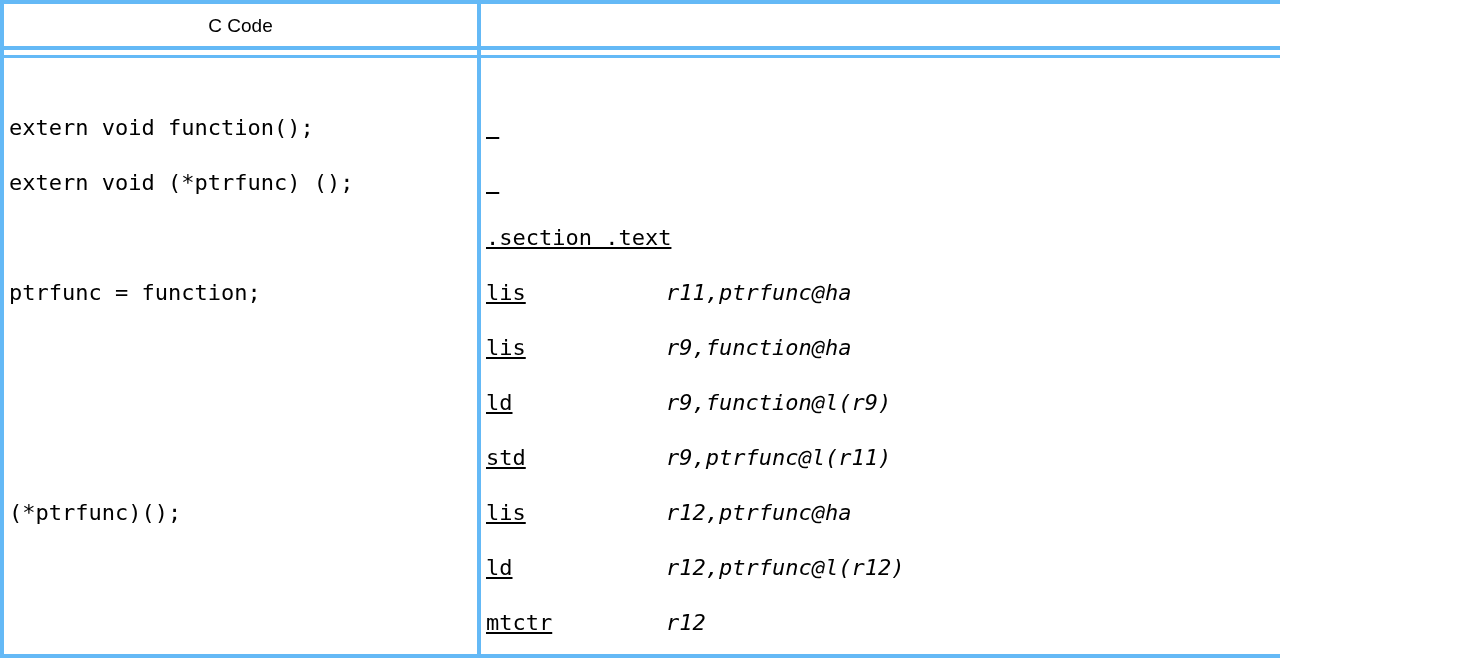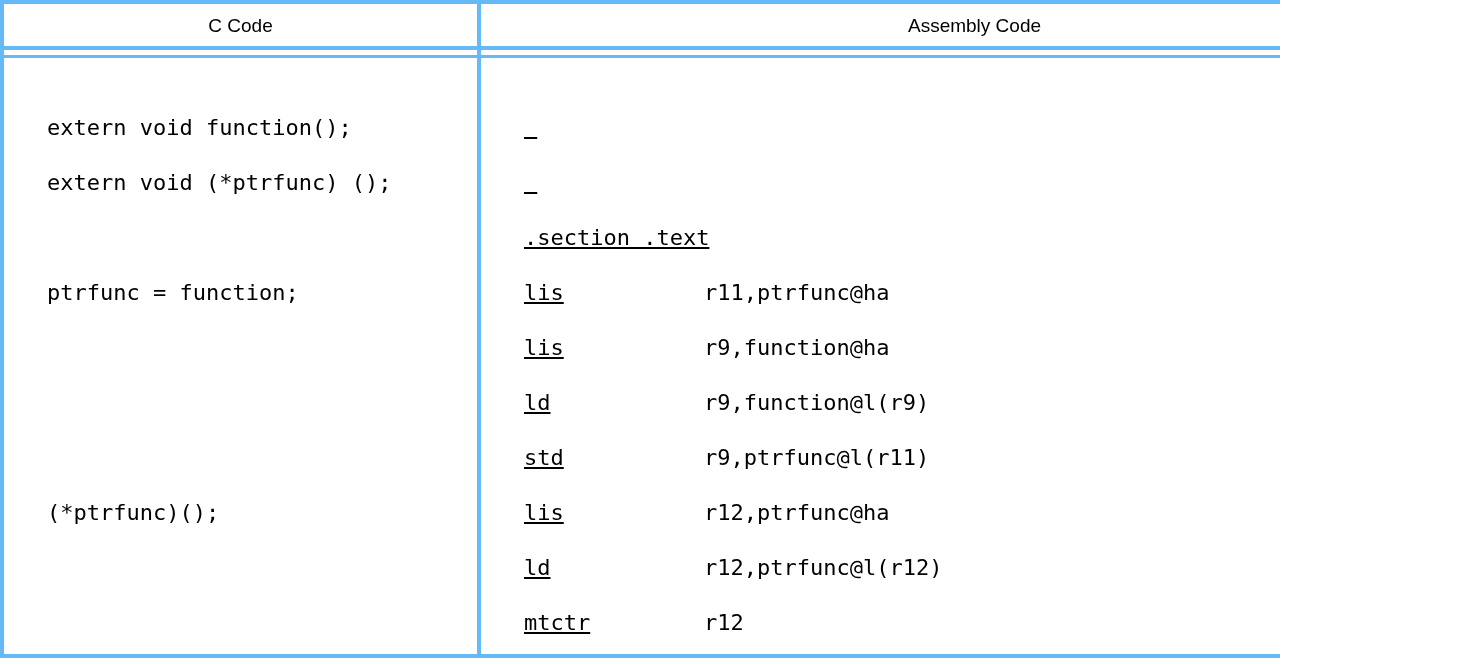--- a/index.html
+++ b/index.html
@@ -42,49 +42,45 @@
     font-size:22px;
     white-space:pre;
   }
   .cell.c{left:4px;width:473px;}
   .cell.asm{left:481px;width:987px;}
   .code-lines{margin-top:-8px;}
   .code-line{
     height:55px;line-height:55px;
     padding-left:5px;
     white-space:pre;
-    margin-left:38px;
   }
   .mnemonic{
     display:inline-block;
     min-width:180px;
     white-space:pre;
     text-decoration:underline;
   }
-  .operands{white-space:pre;}
+  .operands{white-space:pre;font-style:italic;}
 </style>
 </head>
 <body>
 
 <div class="stage">
 
   <div class="hline top"></div>
   <div class="hline header-bottom"></div>
   <div class="hline body-top"></div>
   <div class="hline bottom"></div>
   <div class="vline left"></div>
   <div class="vline mid"></div>
   <div class="vline right"></div>
 
   <div class="hdr c">
     <span>C Code</span>
   </div>
-  <div class="hdr asm">
-    <span>Assembly Code</span>
-  </div>
 
   <div class="cell c">
     <div class="code-lines"><div class="code-line">extern void function();</div><div class="code-line">extern void (*ptrfunc) ();</div><div class="code-line">&nbsp;</div><div class="code-line">ptrfunc = function;</div><div class="code-line">&nbsp;</div><div class="code-line">&nbsp;</div><div class="code-line">&nbsp;</div><div class="code-line">(*ptrfunc)();</div><div class="code-line">&nbsp;</div><div class="code-line">&nbsp;</div><div class="code-line">&nbsp;</div></div>
   </div>
   <div class="cell asm">
     <div class="code-lines"><div class="code-line"><span class="mnemonic">&nbsp;</span><span class="operands"></span></div><div class="code-line"><span class="mnemonic">&nbsp;</span><span class="operands"></span></div><div class="code-line"><span class="mnemonic">.section .text</span><span class="operands"></span></div><div class="code-line"><span class="mnemonic">lis</span><span class="operands">r11,ptrfunc@ha</span></div><div class="code-line"><span class="mnemonic">lis</span><span class="operands">r9,function@ha</span></div><div class="code-line"><span class="mnemonic">ld</span><span class="operands">r9,function@l(r9)</span></div><div class="code-line"><span class="mnemonic">std</span><span class="operands">r9,ptrfunc@l(r11)</span></div><div class="code-line"><span class="mnemonic">lis</span><span class="operands">r12,ptrfunc@ha</span></div><div class="code-line"><span class="mnemonic">ld</span><span class="operands">r12,ptrfunc@l(r12)</span></div><div class="code-line"><span class="mnemonic">mtctr</span><span class="operands">r12</span></div><div class="code-line"><span class="mnemonic">bctrl</span><span class="operands"></span></div></div>
   </div>
 
 </div>
 

